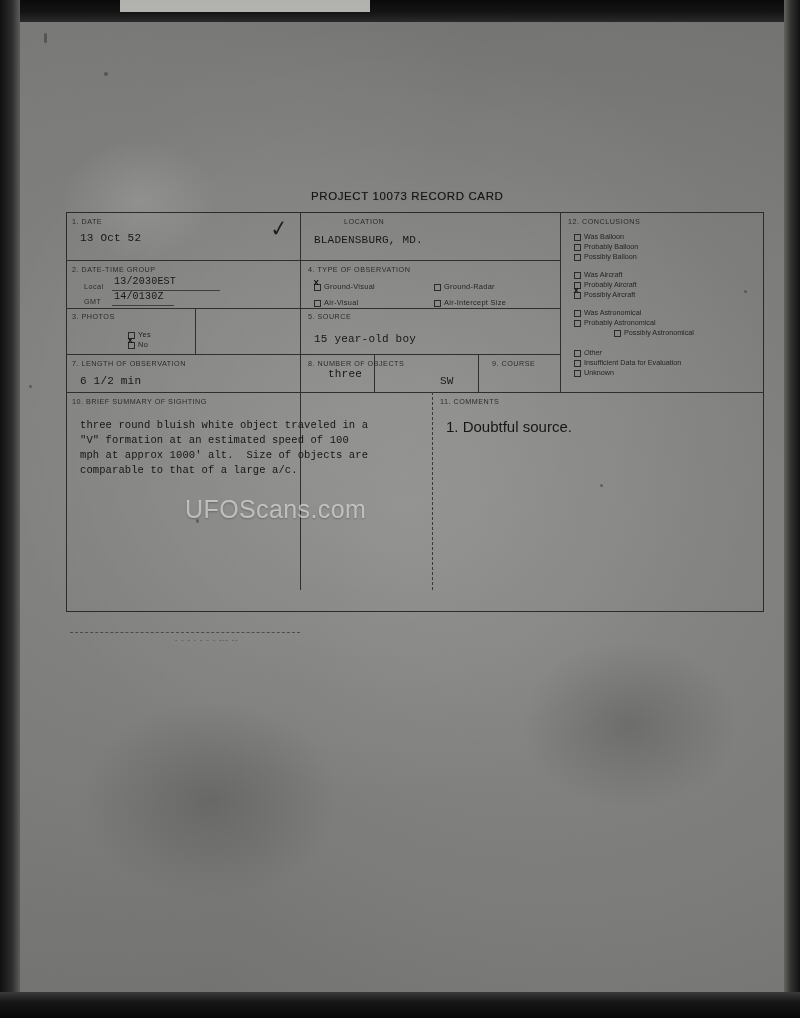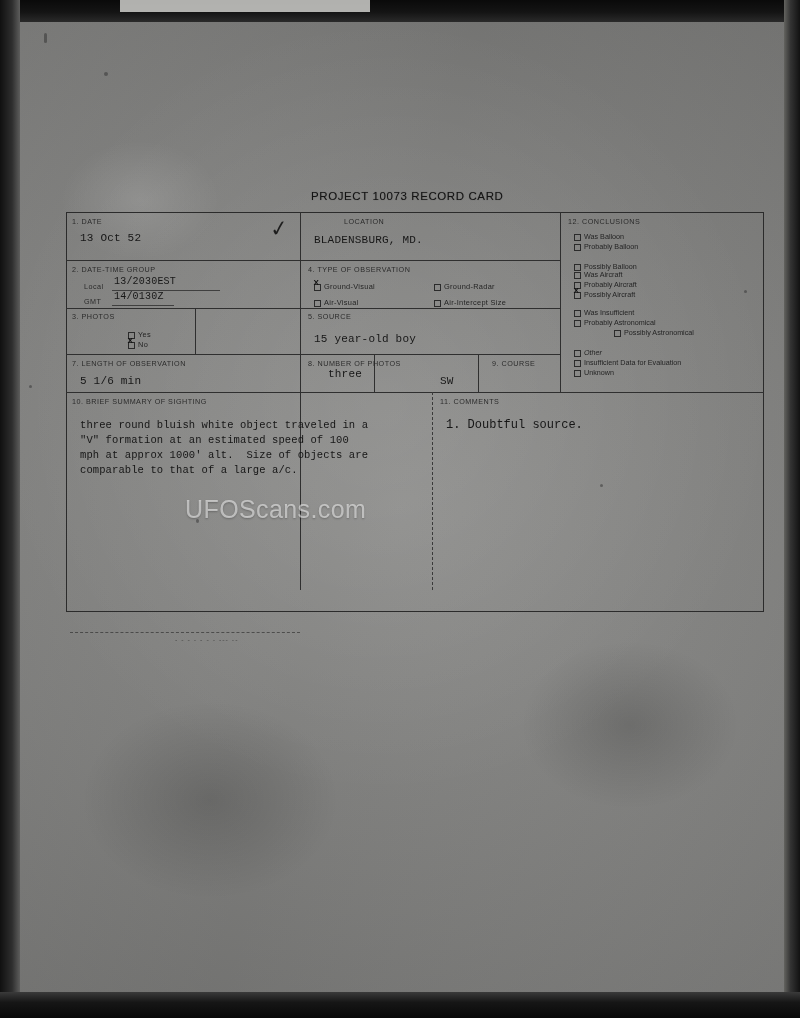--- a/index.html
+++ b/index.html
@@ -161,22 +161,22 @@
     position: absolute;
     font-family: "Liberation Mono", monospace;
     font-size: 10.5px;
     line-height: 15px;
     color: #161616;
     white-space: pre;
     letter-spacing: .1px;
   }
   .comment {
     position: absolute;
-    font-family: Liberation Mono, monospace;
-    font-size: 12px;
+    font-family: Liberation Sans, sans-serif;
+    font-size: 15px;
     color: #161616;
     white-space: nowrap;
   }
   .checkmark {
     position: absolute;
     font-size: 22px;
     color: #1d1d1d;
     transform: rotate(-8deg);
     font-family: "Liberation Serif", serif;
   }
@@ -283,27 +283,27 @@
     <div class="fld-label" style="left:242px; top:27px;padding-left:36px;">LOCATION</div>
     <div class="typed" style="left:248px; top:44px;">BLADENSBURG, MD.</div>
 
     <div class="fld-label" style="left:502px; top:27px;">
       <span>12.</span>
       <span>CONCLUSIONS</span>
     </div>
 
     <div class="concl" style="left:508px; top:42px;"><span class="box"></span><span>Was Balloon</span></div>
     <div class="concl" style="left:508px; top:52px;"><span class="box"></span><span>Probably Balloon</span></div>
-    <div class="concl" style="left:508px; top:72px;text-align:right;"><span class="box"></span><span>Possibly Balloon</span></div>
+    <div class="concl" style="left:508px; top:62px;text-align:right;"><span class="box"></span><span>Possibly Balloon</span></div>
 
     <div class="concl" style="left:508px; top:80px;"><span class="box"></span><span>Was Aircraft</span></div>
     <div class="concl" style="left:508px; top:90px;"><span class="box"></span><span>Probably Aircraft</span></div>
     <div class="concl" style="left:508px; top:100px;"><span class="box x"></span><span>Possibly Aircraft</span></div>
 
-    <div class="concl" style="left:508px; top:118px;"><span class="box"></span><span>Was Insufficient</span></div>
+    <div class="concl" style="left:508px; top:118px;"><span class="box"></span><span>Was Astronomical</span></div>
     <div class="concl" style="left:508px; top:128px;"><span class="box"></span><span>Probably Astronomical</span></div>
     <div class="concl" style="left:508px; top:138px;margin-left:40px;"><span class="box"></span><span>Possibly Astronomical</span></div>
 
     <div class="concl" style="left:508px; top:158px;font-style:italic;"><span class="box"></span><span>Other</span></div>
     <div class="concl" style="left:508px; top:168px;"><span class="box"></span><span>Insufficient Data for Evaluation</span></div>
     <div class="concl" style="left:508px; top:178px;"><span class="box"></span><span>Unknown</span></div>
 
     <div class="fld-label" style="left:6px; top:75px;">
       <span>2.</span>
       <span>DATE-TIME GROUP</span>
@@ -334,25 +334,25 @@
     <div class="fld-label" style="left:242px; top:122px;">
       <span>5.</span>
       <span>SOURCE</span>
     </div>
     <div class="typed" style="left:248px; top:143px;">15 year-old boy</div>
 
     <div class="fld-label" style="left:6px; top:169px;">
       <span>7.</span>
       <span>LENGTH OF OBSERVATION</span>
     </div>
-    <div class="typed" style="left:14px; top:185px;">5 1/6 min</div>
+    <div class="typed" style="left:14px; top:185px;">6 1/2 min</div>
 
     <div class="fld-label" style="left:242px; top:169px;">
       <span>8.</span>
-      <span>NUMBER OF PHOTOS</span>
+      <span>NUMBER OF OBJECTS</span>
     </div>
     <div class="typed" style="left:262px; top:178px;">three</div>
 
     <div class="fld-label" style="left:418px; top:169px;padding-left:8px;">
       <span>9.</span>
       <span>COURSE</span>
     </div>
     <div class="typed" style="left:374px; top:185px;">SW</div>
 
     <div class="fld-label" style="left:6px; top:207px;">

